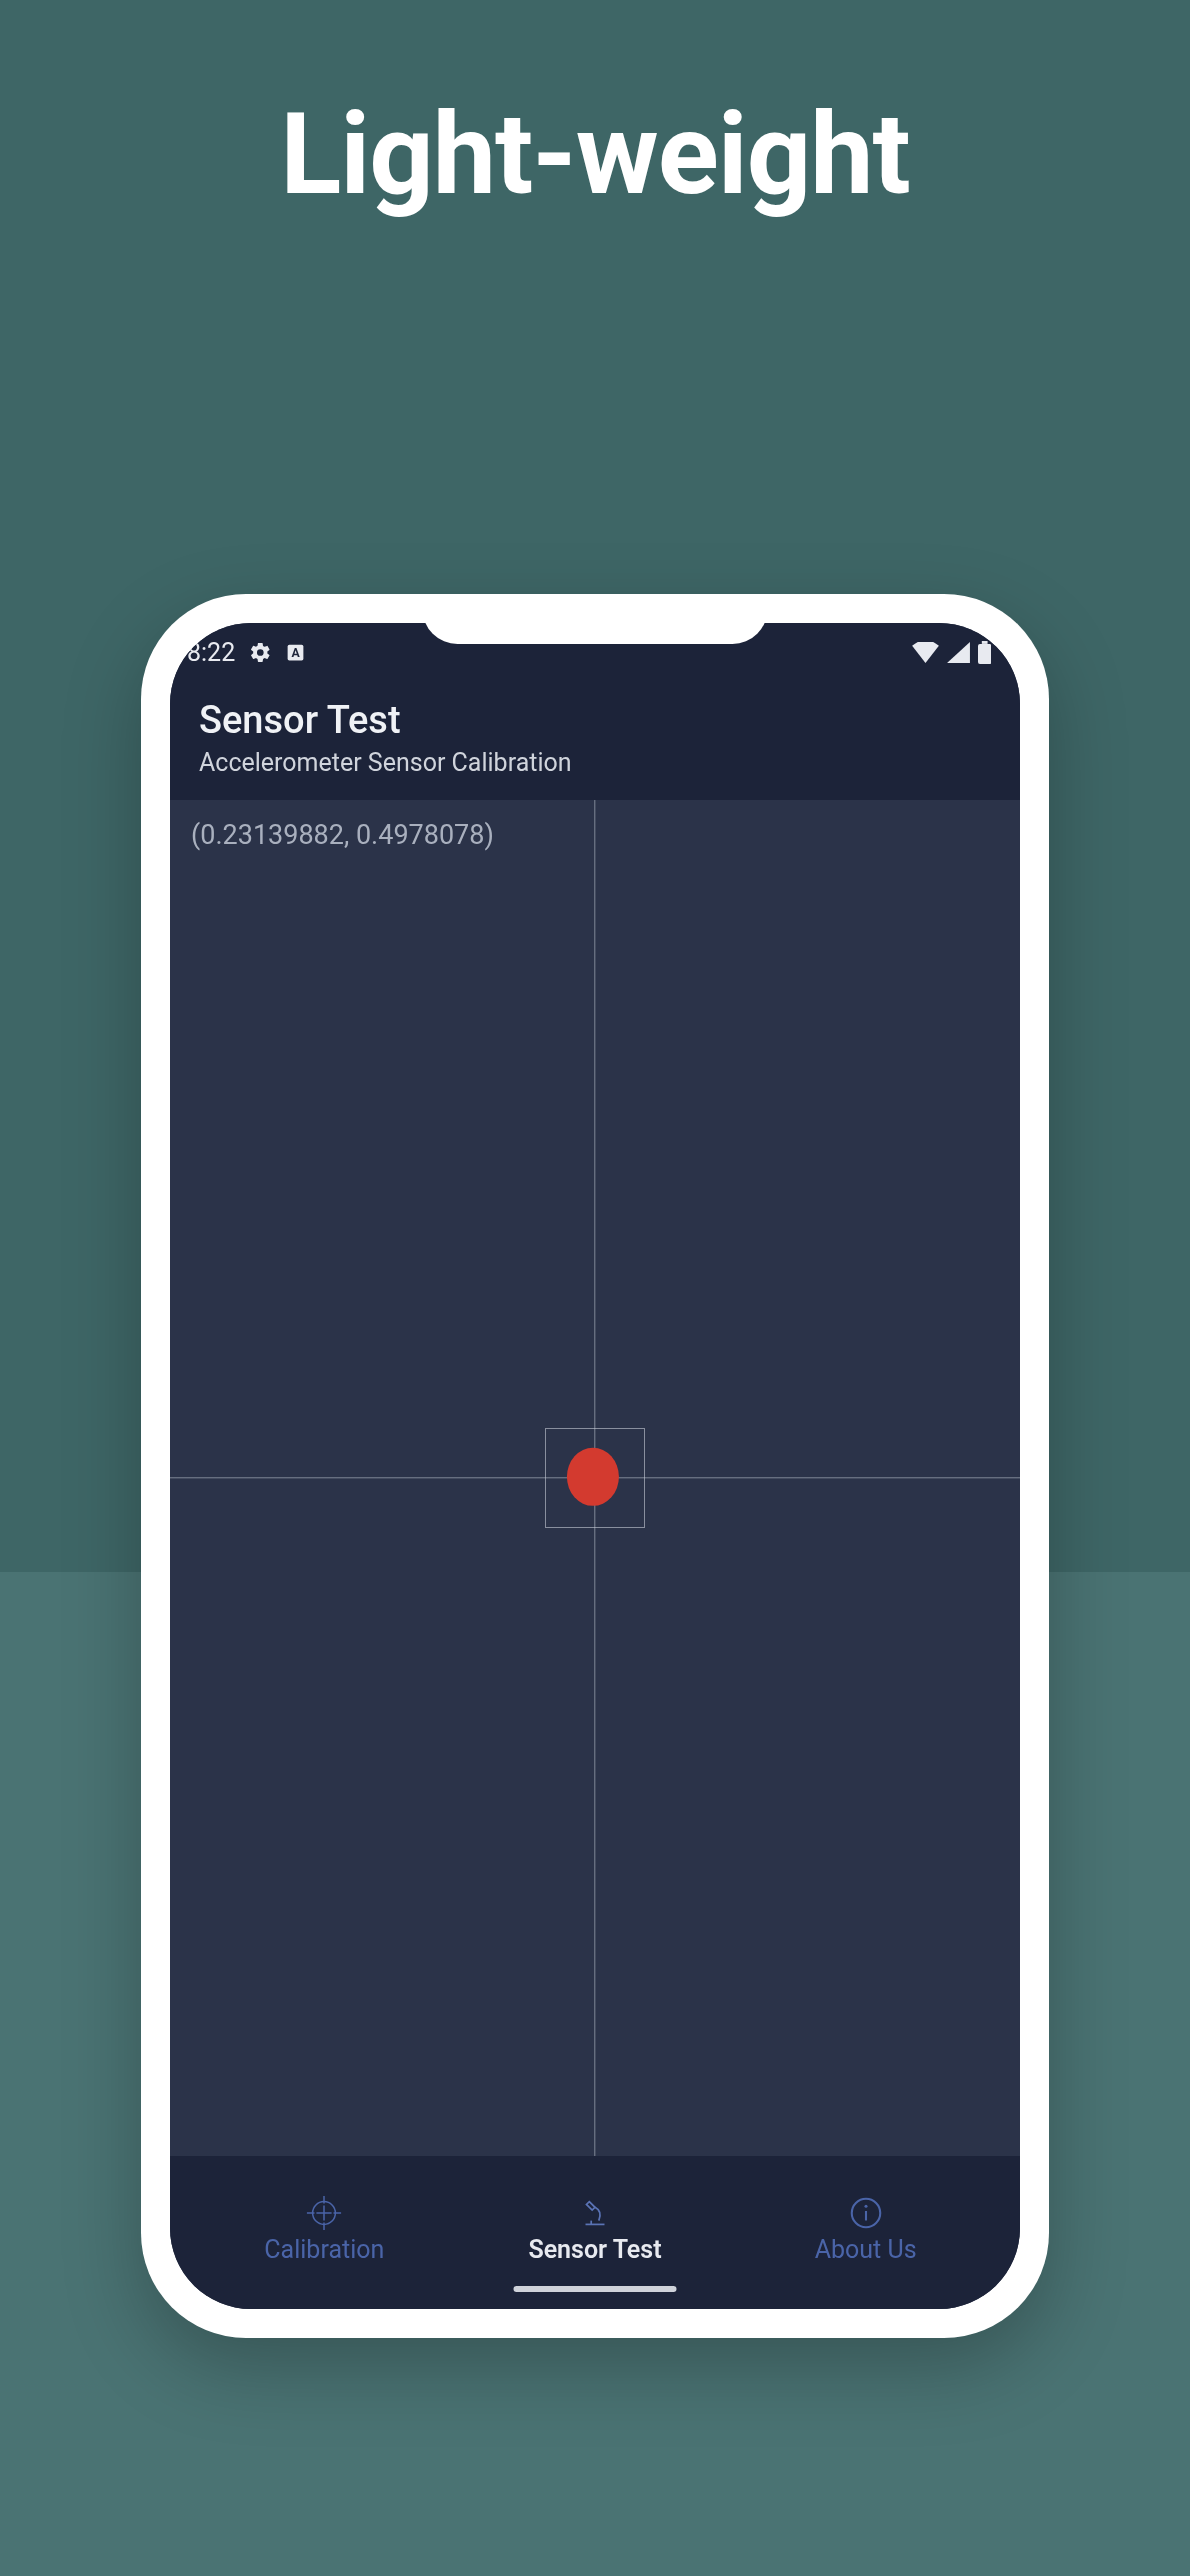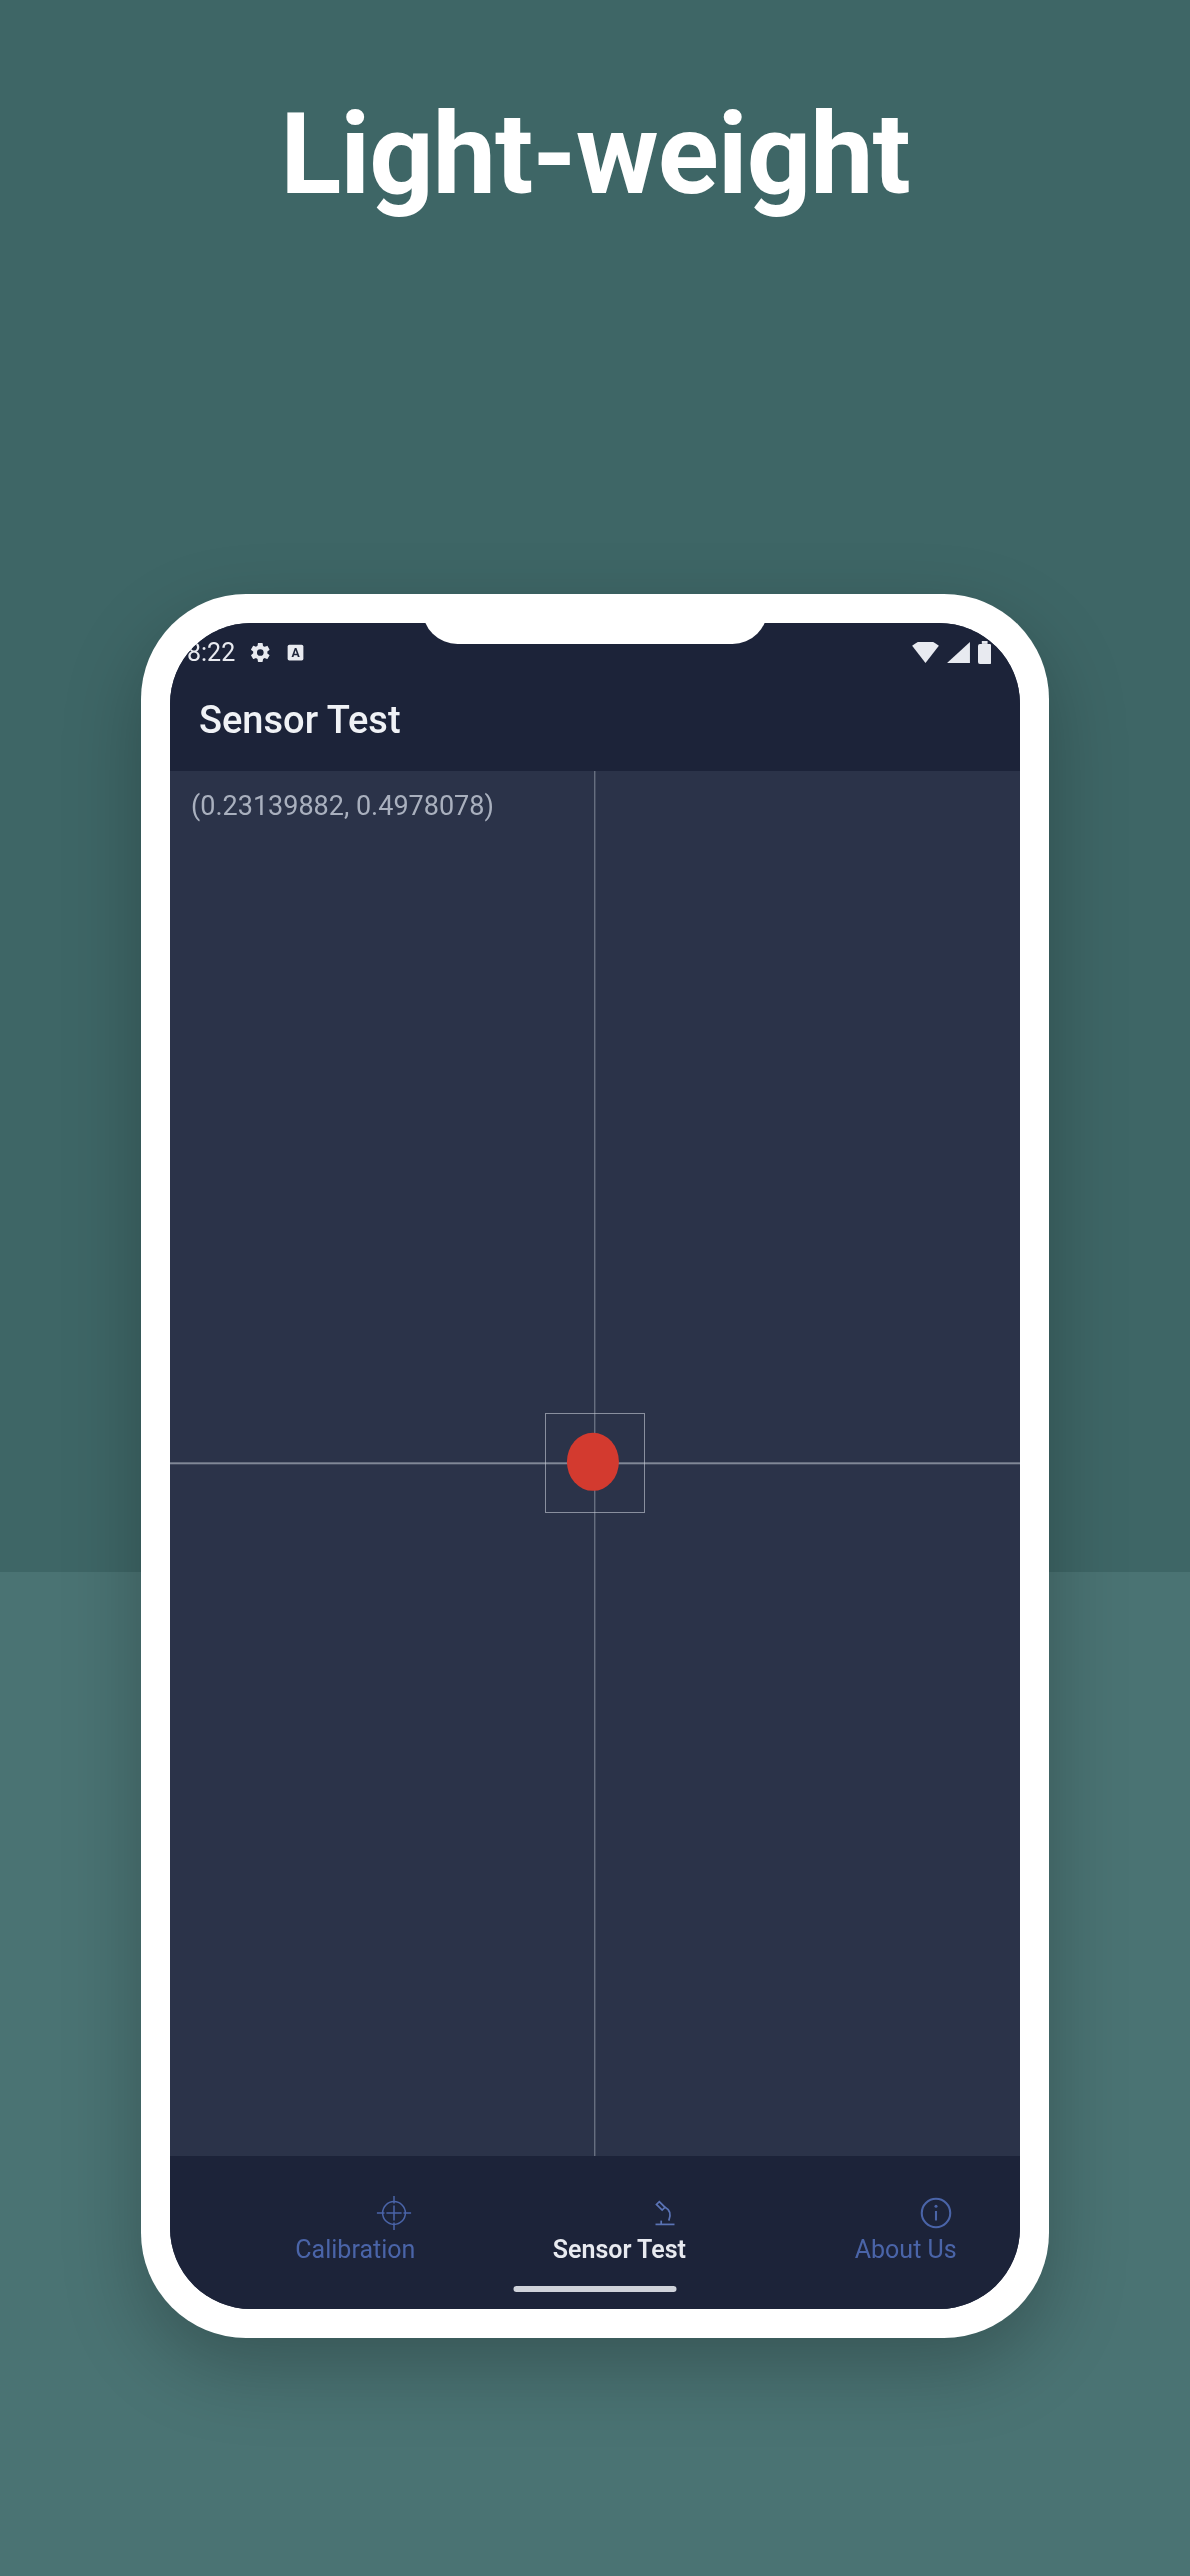--- a/index.html
+++ b/index.html
@@ -132,21 +132,21 @@
     height: 153px;
     background: #1c2339;
     display: flex;
     align-items: center;
     justify-content: space-around;
     padding: 0 19px 9.6px 19px;
   }
   .nav-item {
     display: flex;
     flex-direction: column;
-    align-items: flex-end;
+    align-items: center;
     gap: 1px;
     color: #4a64a8;
     font-size: 25px;
     min-width: 182px;
   }
   .nav-item.active { color: #e8eaf0; }
   .nav-item.active .nav-label { font-weight: 600; }
   .nav-icon { width: 42px; height: 42px; display: flex; align-items: center; justify-content: center; }
   .home-indicator {
     position: absolute;
@@ -203,20 +203,21 @@
           <svg width="13.4" height="23" viewBox="0 0 14 24">
               <rect x="4" y="0" width="6" height="3" fill="#e8eaf0"></rect>
               <rect x="0" y="3" width="14" height="21" rx="2" fill="#e8eaf0"></rect>
             </svg>
         </span>
       </div>
     </div>
 
     <div class="appbar">
       <div class="appbar-title">Sensor Test</div>
+      <div class="appbar-sub">Accelerometer Sensor Calibration</div>
     </div>
 
     <div class="sensor-area">
       <div class="coords">(0.23139882, 0.4978078)</div>
       <div class="cross-v"></div>
       <div class="cross-h"></div>
       <div class="center-box"></div>
       <div class="sensor-dot"></div>
     </div>
 

